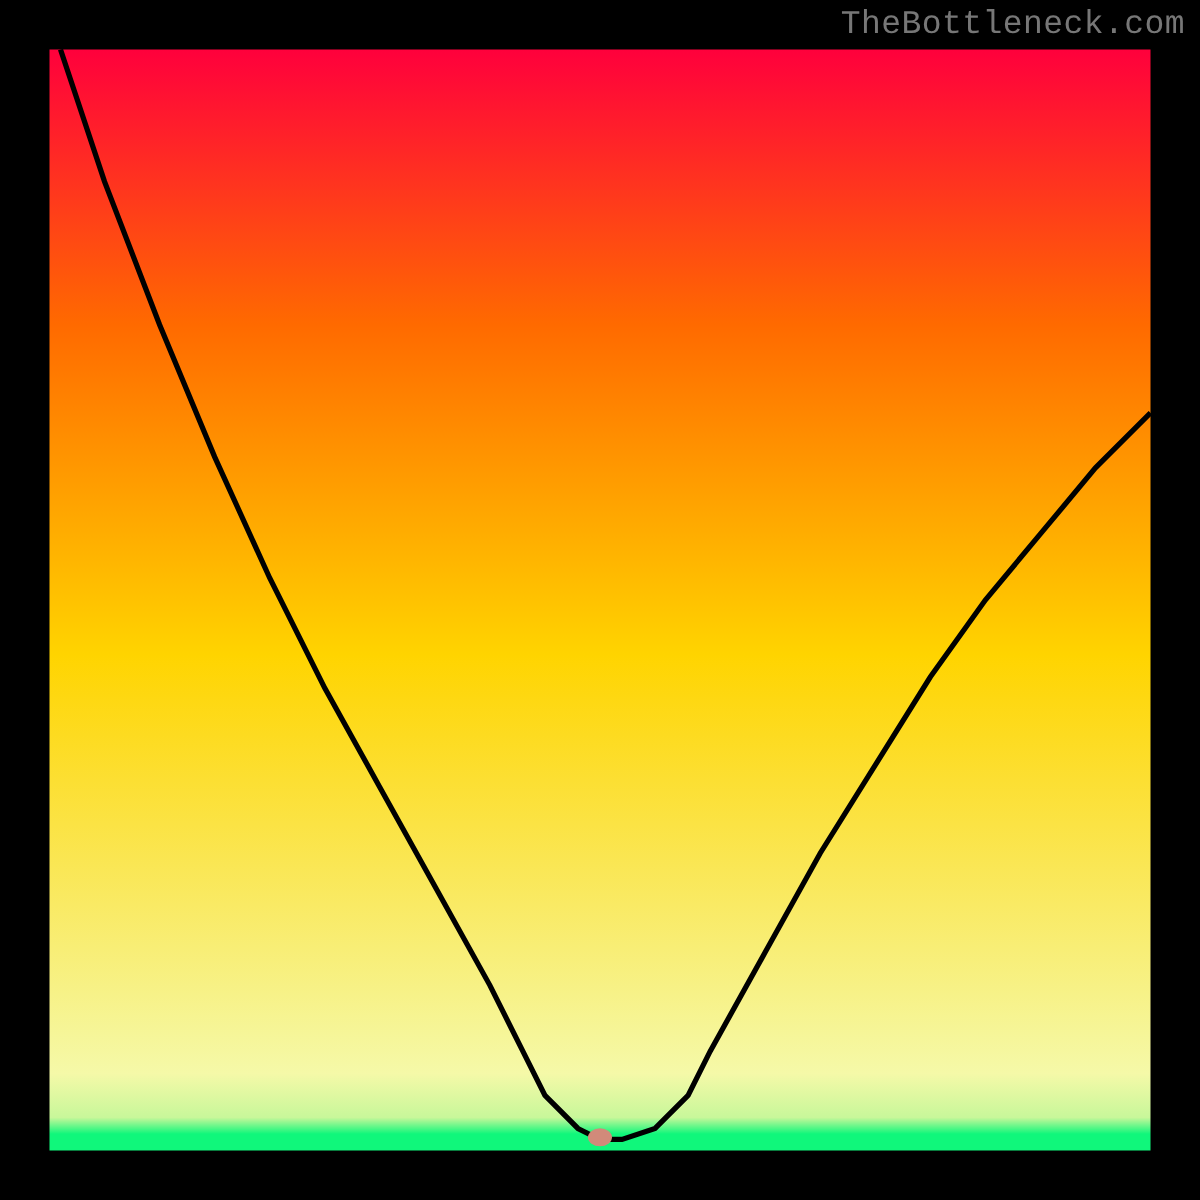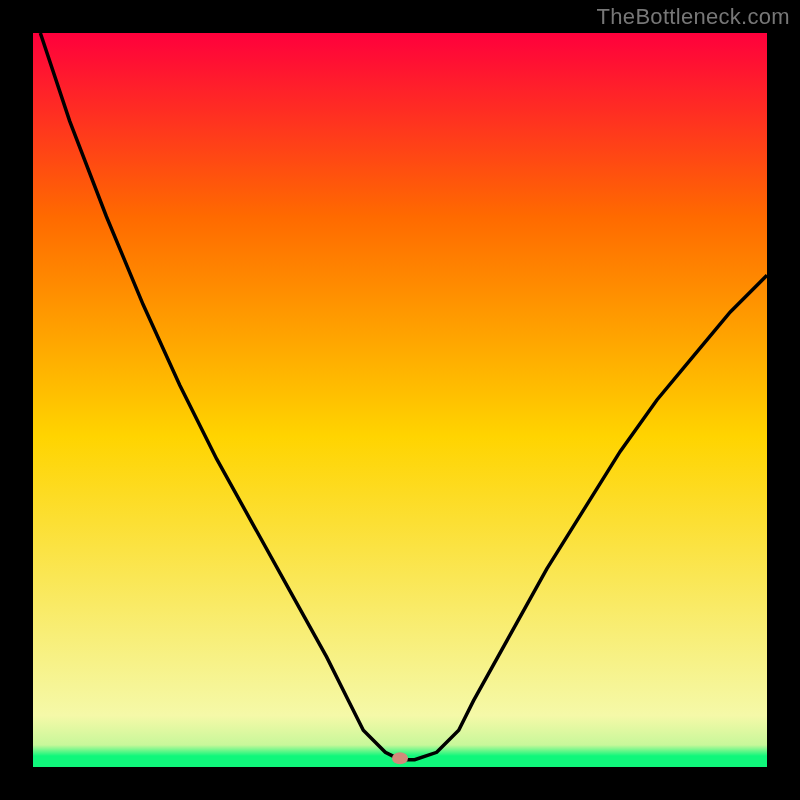--- a/index.html
+++ b/index.html
@@ -20,21 +20,21 @@
     background: #000;
   }
   .attribution {
     position: absolute;
     top: 4px;
     right: 10px;
     color: #777;
     font-size: 22px;
     font-weight: 500;
     letter-spacing: 0.3px;
-    font-family: Liberation Sans, sans-serif;
+    font-family: Liberation Mono, monospace;
   }
   svg {
     display: block;
   }
 </style>
 </head>
 <body>
 
 <div class="frame">
   <div class="attribution">TheBottleneck.com</div>

